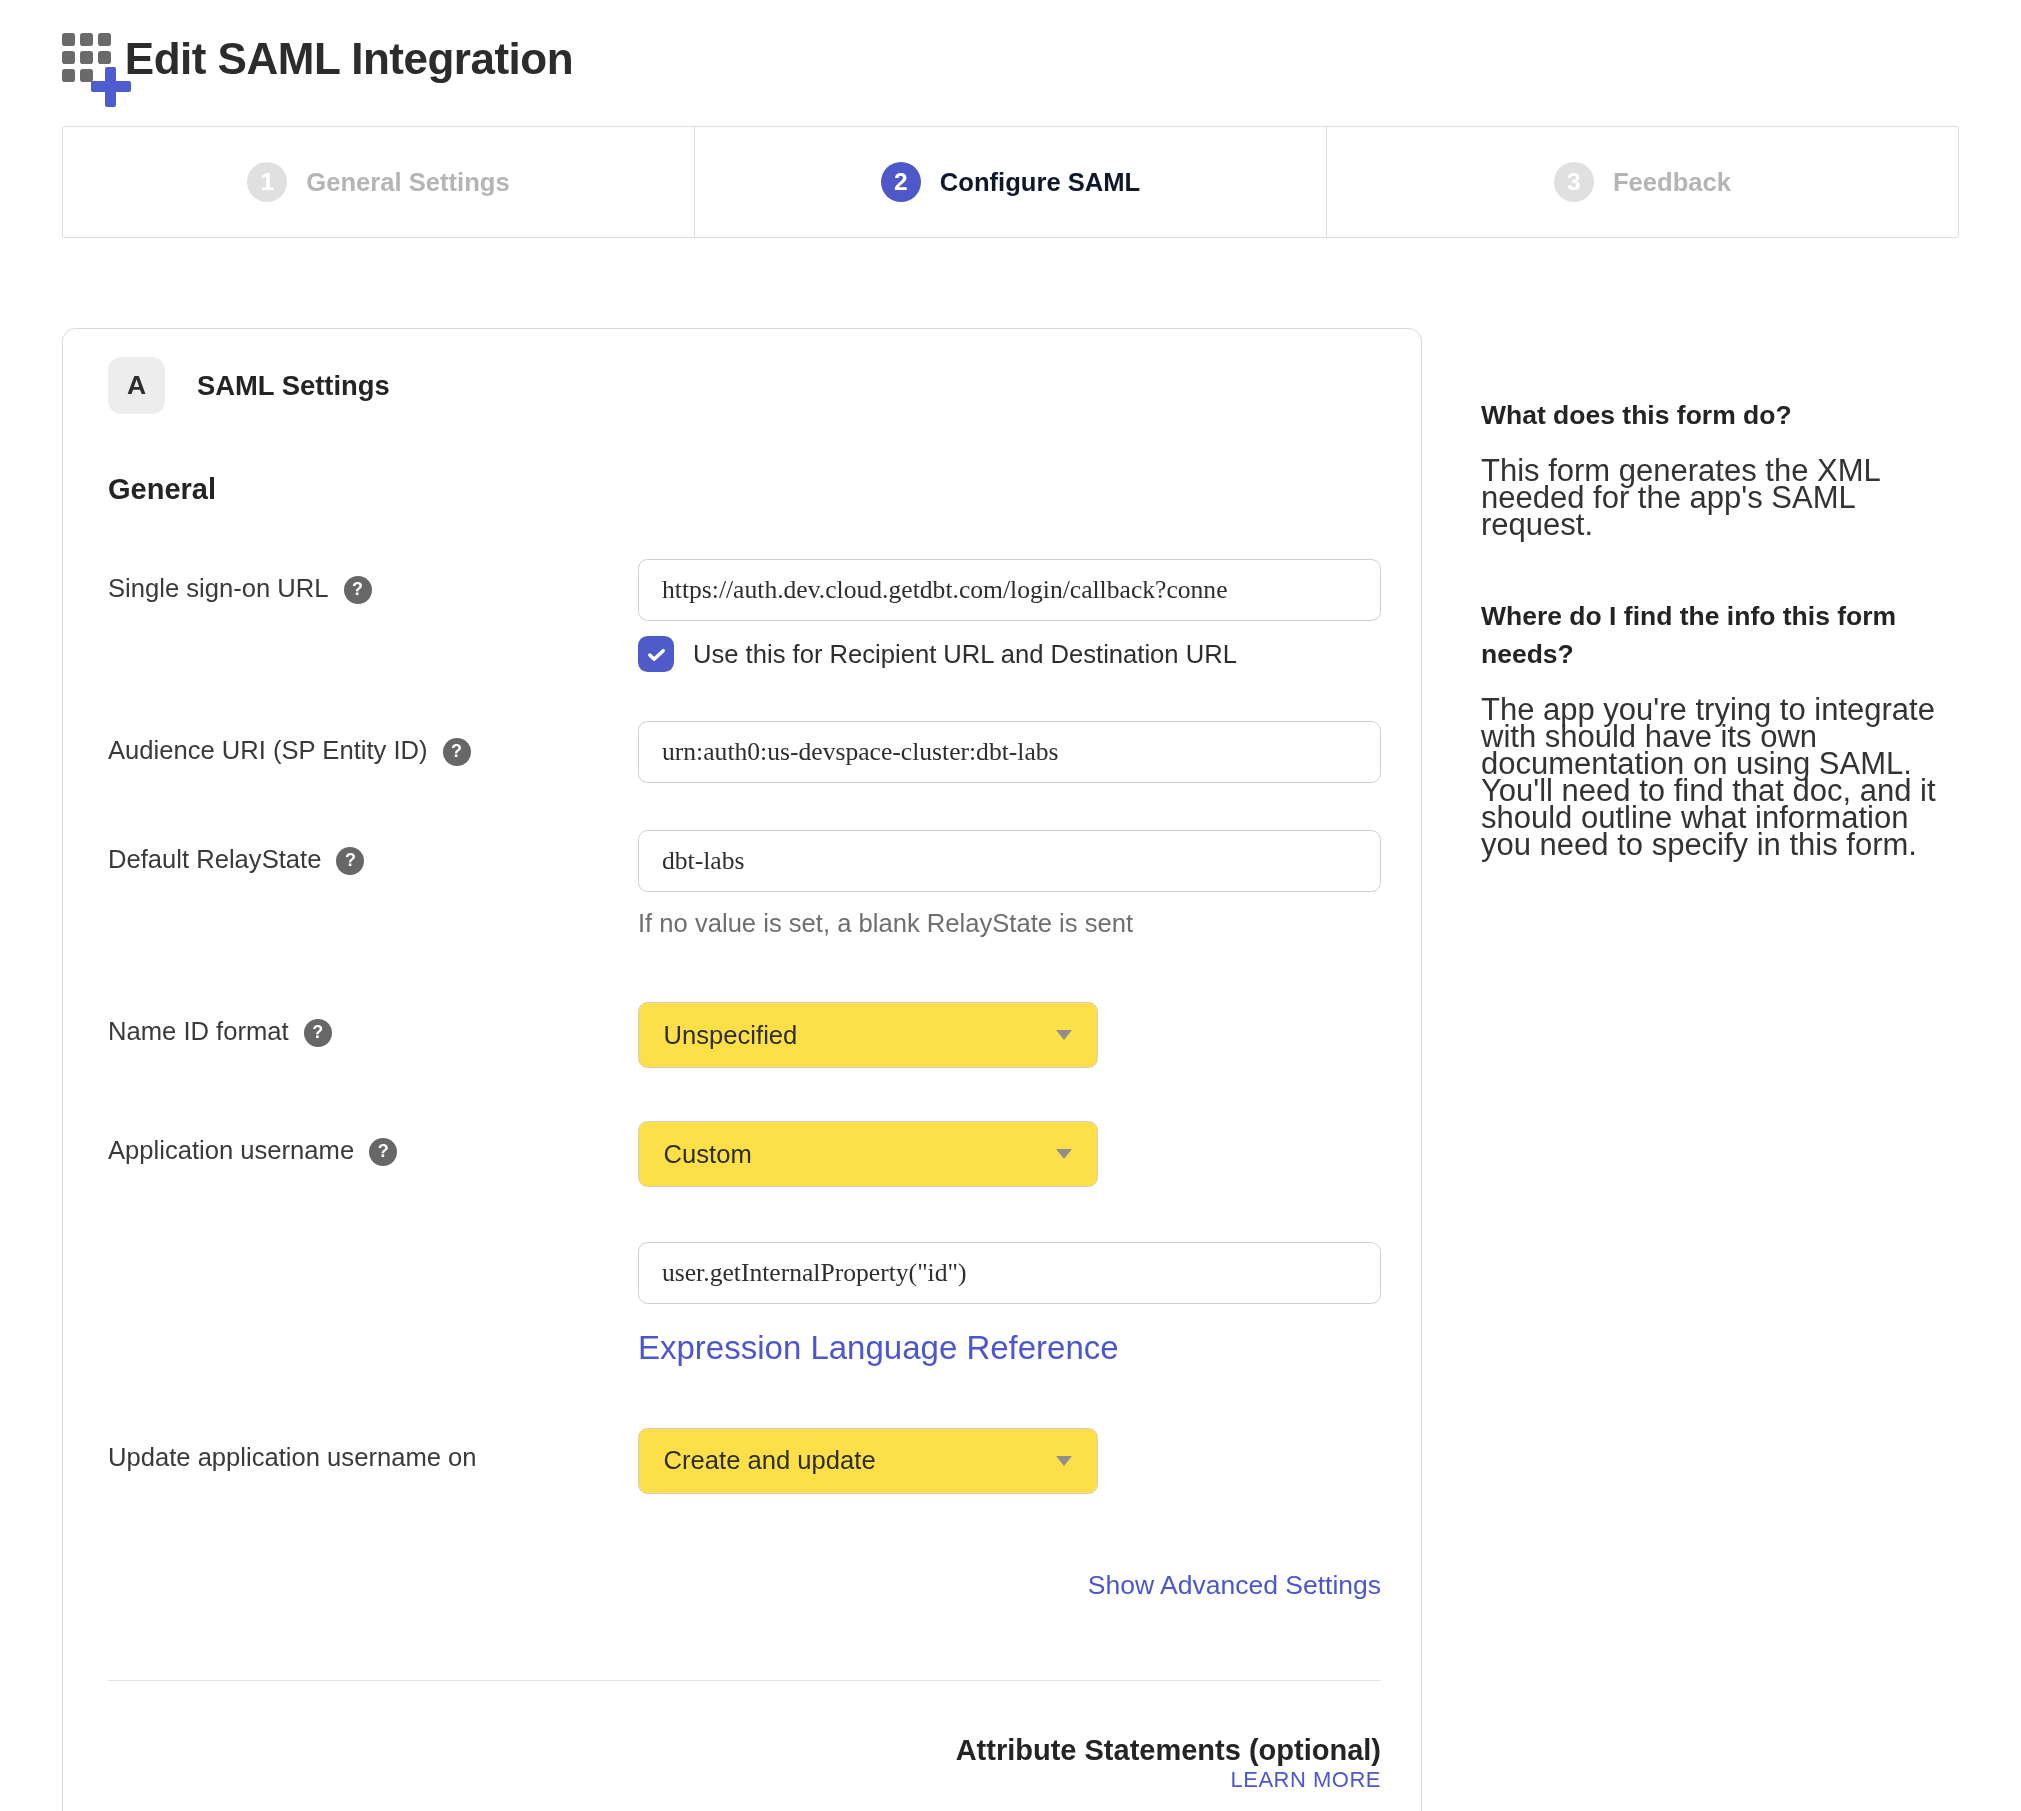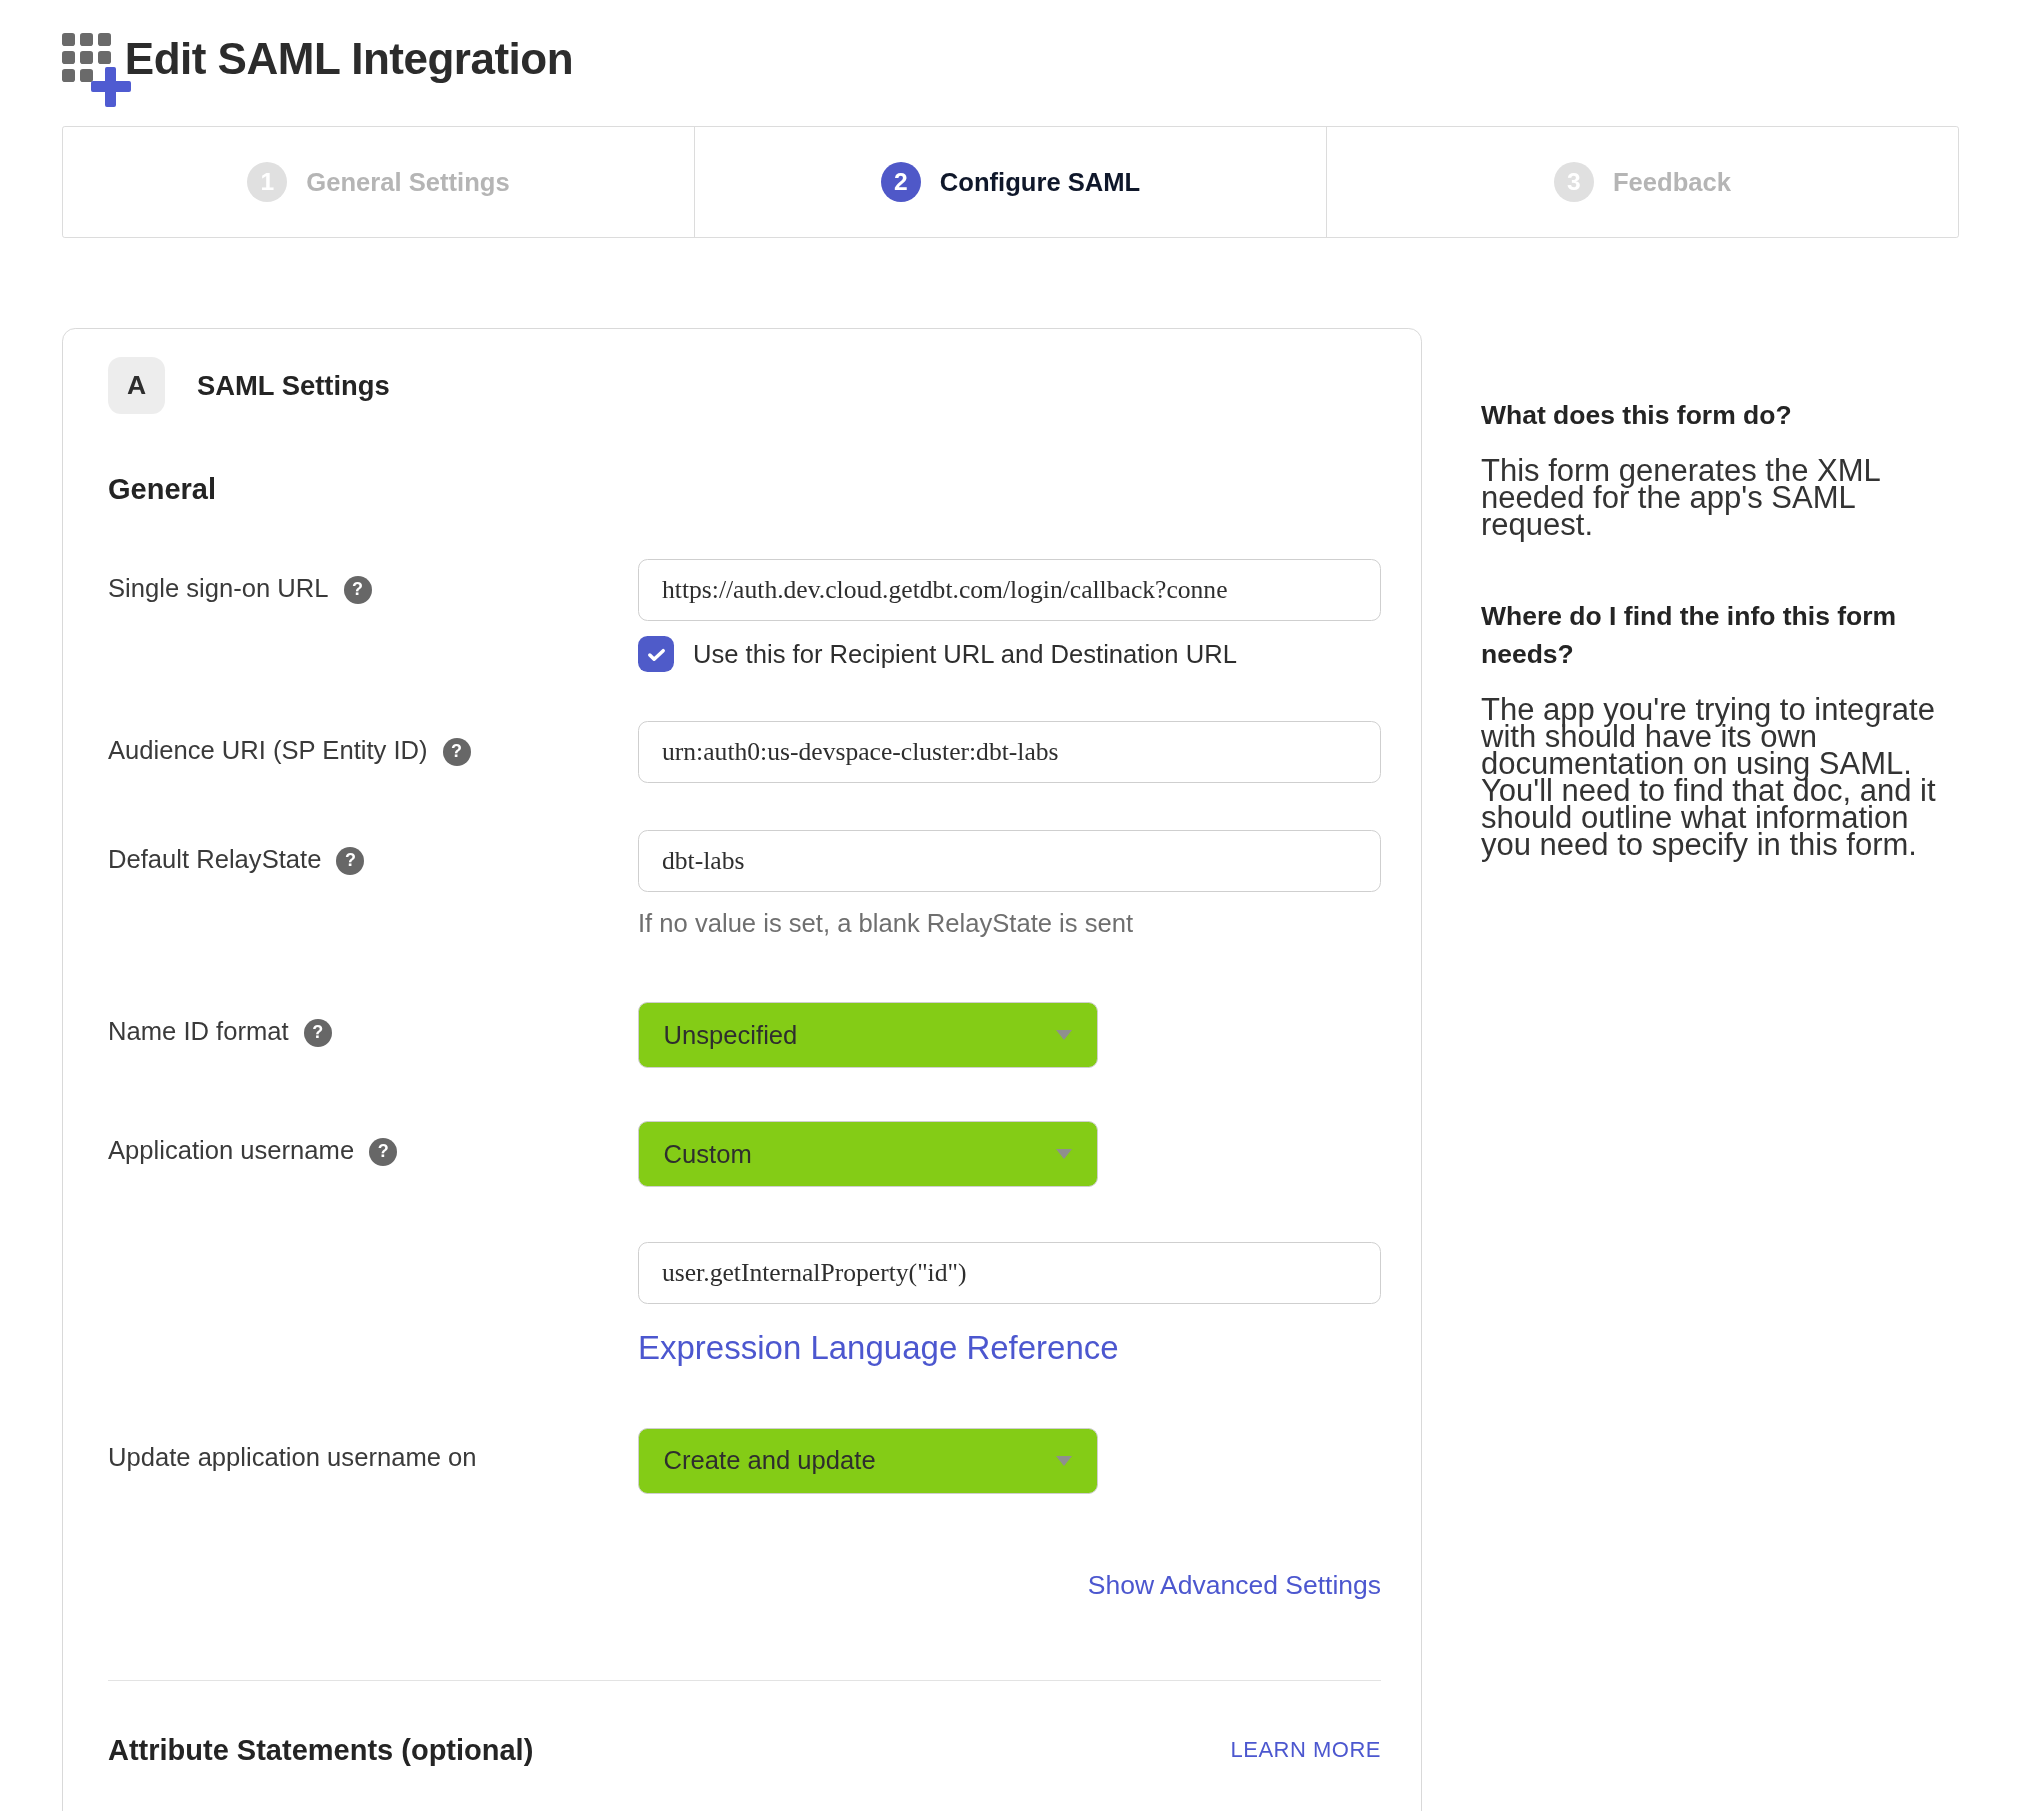--- a/index.html
+++ b/index.html
@@ -45,36 +45,36 @@
     font-size:25.6px;color:#3a3a3a;flex:none;}
   .qicon{width:28px;height:28px;border-radius:50%;background:#676767;color:#fff;font-size:18px;font-weight:700;
     display:flex;align-items:center;justify-content:center;margin-top:1.9px;flex:none;cursor:pointer;}
   .fbody{flex:1;}
 
   .tinput{box-sizing:border-box;width:743px;height:62px;border:0.9px solid #cfcfcf;border-radius:9.5px;
     font-family:Liberation Serif, serif;font-size:25.6px;color:#2e2e2e;padding:0 23px;background:#fff;
     white-space:nowrap;overflow:hidden;display:flex;align-items:center;}
   .sel{box-sizing:border-box;width:460px;height:66px;border:0.9px solid #cfcfcf;border-radius:9.5px;
     display:flex;align-items:center;justify-content:space-between;padding:0 24.6px;
-    font-size:25.6px;color:#2e2e2e;background:#84cc16;cursor:pointer;}
+    font-size:25.6px;color:#2e2e2e;background:#fde047;cursor:pointer;}
   .tri{width:0;height:0;border-left:8.5px solid transparent;border-right:8.5px solid transparent;
     border-top:10.4px solid #8f8f8f;}
 
   .checkrow{margin-top:15px;display:flex;align-items:center;gap:19px;}
   .checkbox{width:36px;height:36px;border-radius:9.5px;background:#4f5bc9;display:flex;align-items:center;
     justify-content:center;flex:none;cursor:pointer;}
   .checklabel{font-size:25.6px;color:#2e2e2e;}
 
   .helper{margin-top:17px;font-size:25.6px;color:#6f6f6f;}
   .link{color:#4c57cf;font-size:33px;cursor:pointer;text-decoration:none;}
   .ellink{display:inline-block;margin-top:24.6px;}
   .advrow{margin-top:76px;text-align:right;}
   .adv{font-size:26.5px;}
   .divider{margin-top:79px;border-top:0.9px solid #e3e3e3;height:0;}
-  .attr-head{margin-top:53px;display:flex;align-items:center;justify-content:space-between;}
+  .attr-head{margin-top:53px;display:flex;align-items:flex-end;justify-content:space-between;flex-direction:column;}
   .attr-title{font-size:29px;font-weight:700;color:#242424;}
   .learnmore{font-size:22px;letter-spacing:0.5px;color:#4c57cf;cursor:pointer;}
 
   
   .sidebar{width:487px;margin-left:59px;padding-top:68px;}
   .sb-h{margin:0 0 23px;font-size:26.5px;font-weight:700;color:#242424;line-height:38px;}
   .sb-p{margin:0 0 59px;font-size:31px;line-height:27px;color:#333;}
 
   .m-sso{margin-top:53px;}
   .m-aud{margin-top:49px;}

